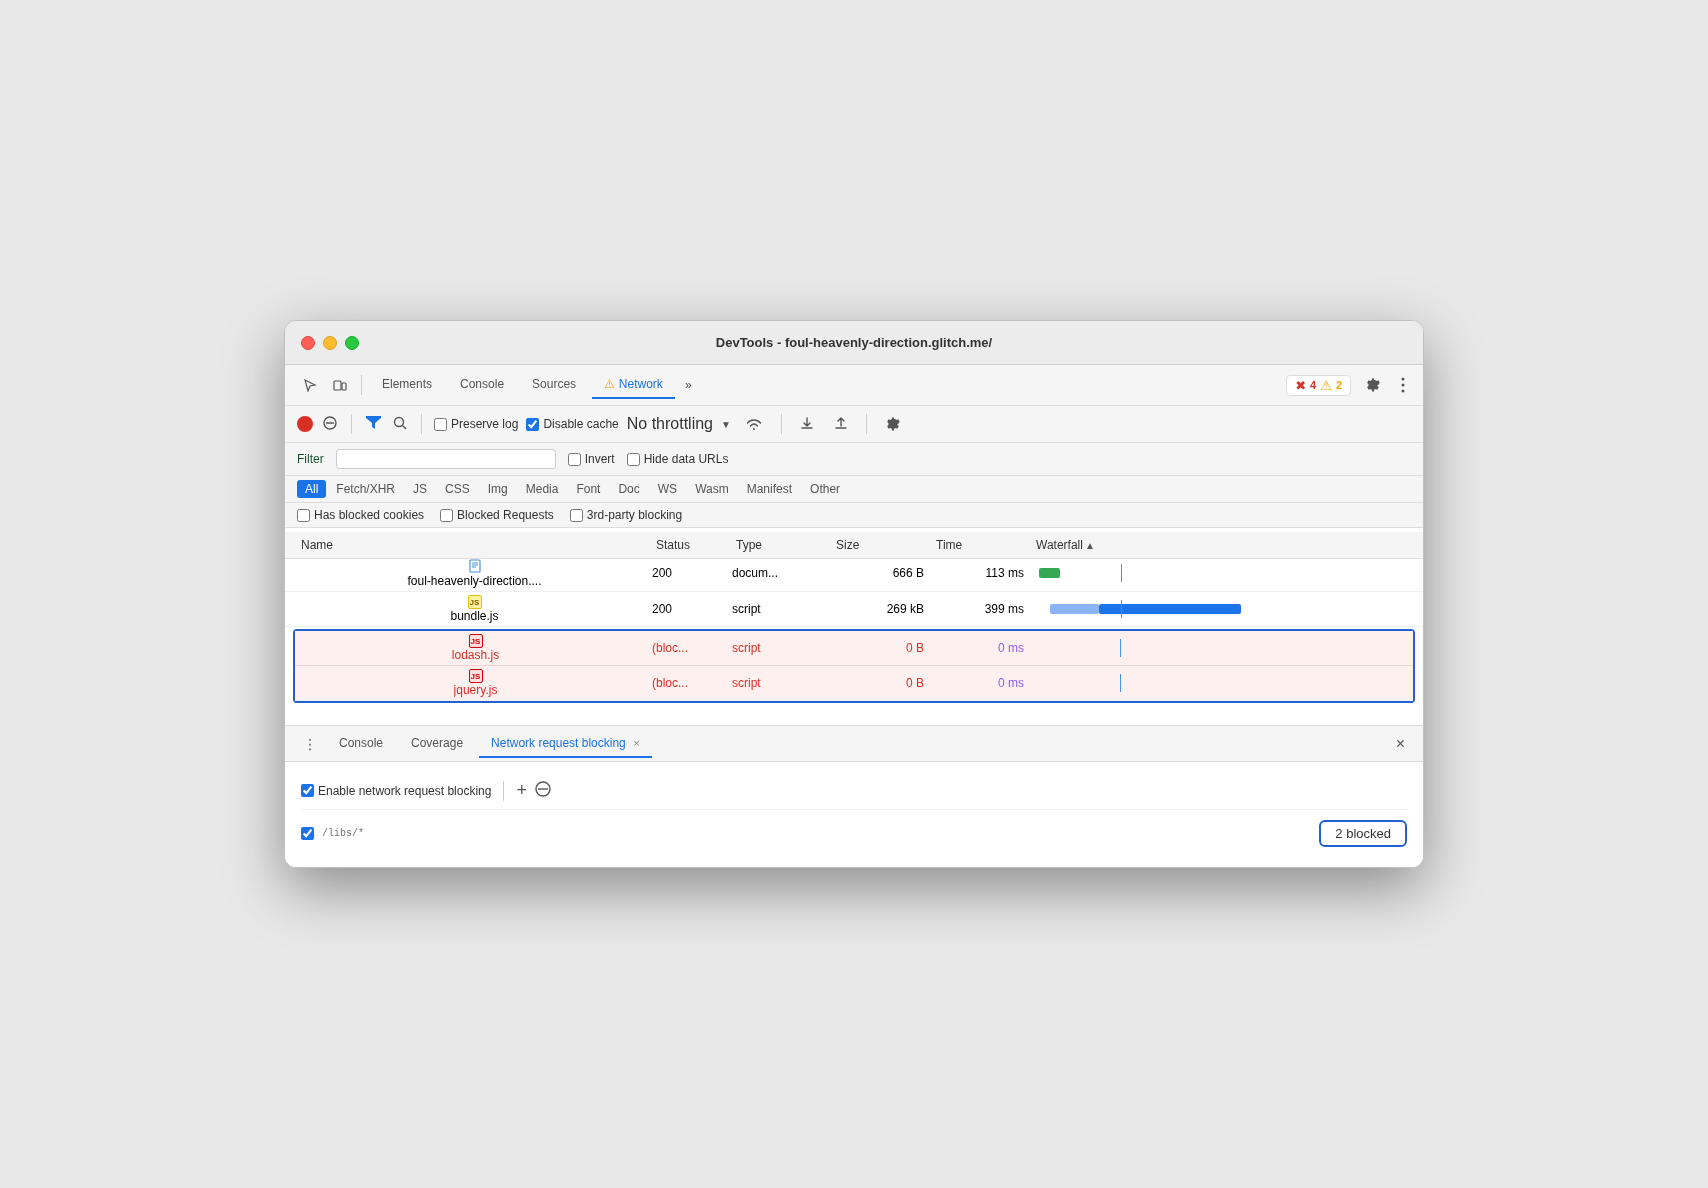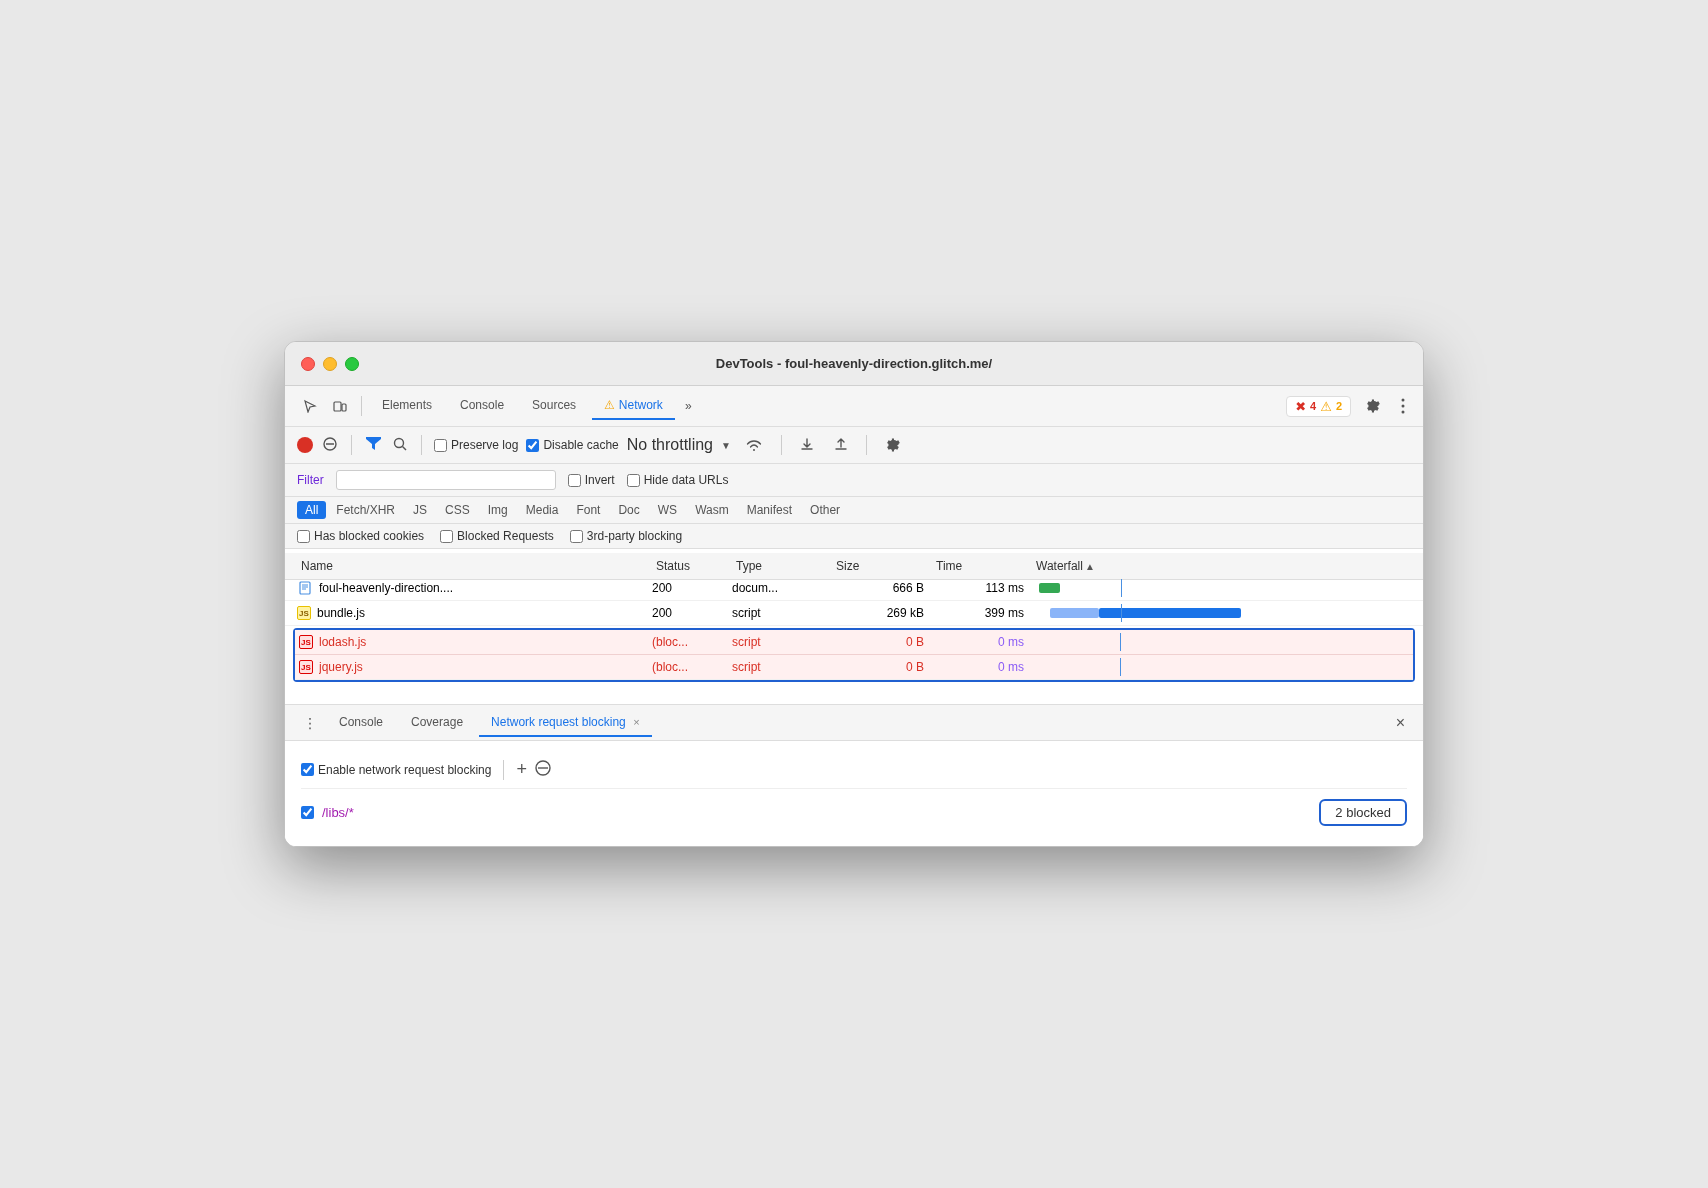--- a/index.html
+++ b/index.html
@@ -195,21 +195,21 @@
     }
     .filter-input {
       border: none;
       outline: none;
       font-size: 12px;
       width: 100%;
       background: transparent;
     }
     .filter-label {
       font-size: 12px;
-      color: #6d28d9;
+      color: #14532d;
     }
     
     .type-filter-row {
       display: flex;
       align-items: center;
       padding: 4px 12px;
       border-bottom: 1px solid #ddd;
       background: #f5f5f5;
       gap: 2px;
       flex-wrap: wrap;
@@ -268,22 +268,22 @@
       font-size: 12px;
       border-bottom: 1px solid #f0f0f0;
       align-items: center;
     }
     .table-row.blocked {
       background: #fff8f8;
     }
     .row-name {
       display: flex;
       align-items: center;
-      gap: 6px;
       overflow: hidden;
+      flex-direction: column;
     }
     .file-icon {
       width: 16px;
       height: 16px;
       flex-shrink: 0;
       display: flex;
       align-items: center;
       justify-content: center;
       font-size: 11px;
     }
@@ -432,23 +432,24 @@
       cursor: pointer;
     }
     .blocking-rule-row {
       display: flex;
       align-items: center;
       gap: 8px;
       padding: 10px 0;
       position: relative;
     }
     .blocking-rule-text {
-      font-size: 13px;
-      color: #a21caf;
+      font-size: 10px;
+      color: #737373;
       flex: 1;
+      font-family: Liberation Mono, monospace;
     }
     .blocked-badge {
       border: 2px solid #2060d0;
       border-radius: 6px;
       padding: 4px 14px;
       font-size: 13px;
       color: #333;
       font-weight: 500;
     }
     

